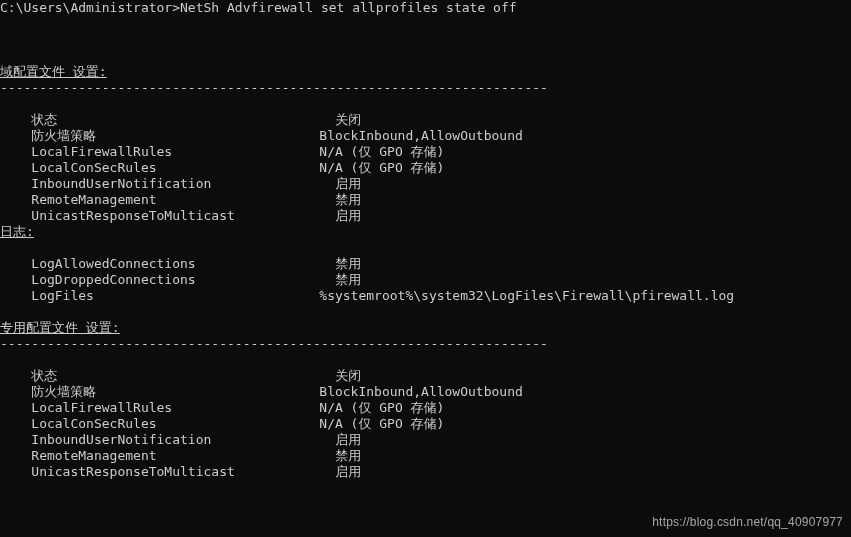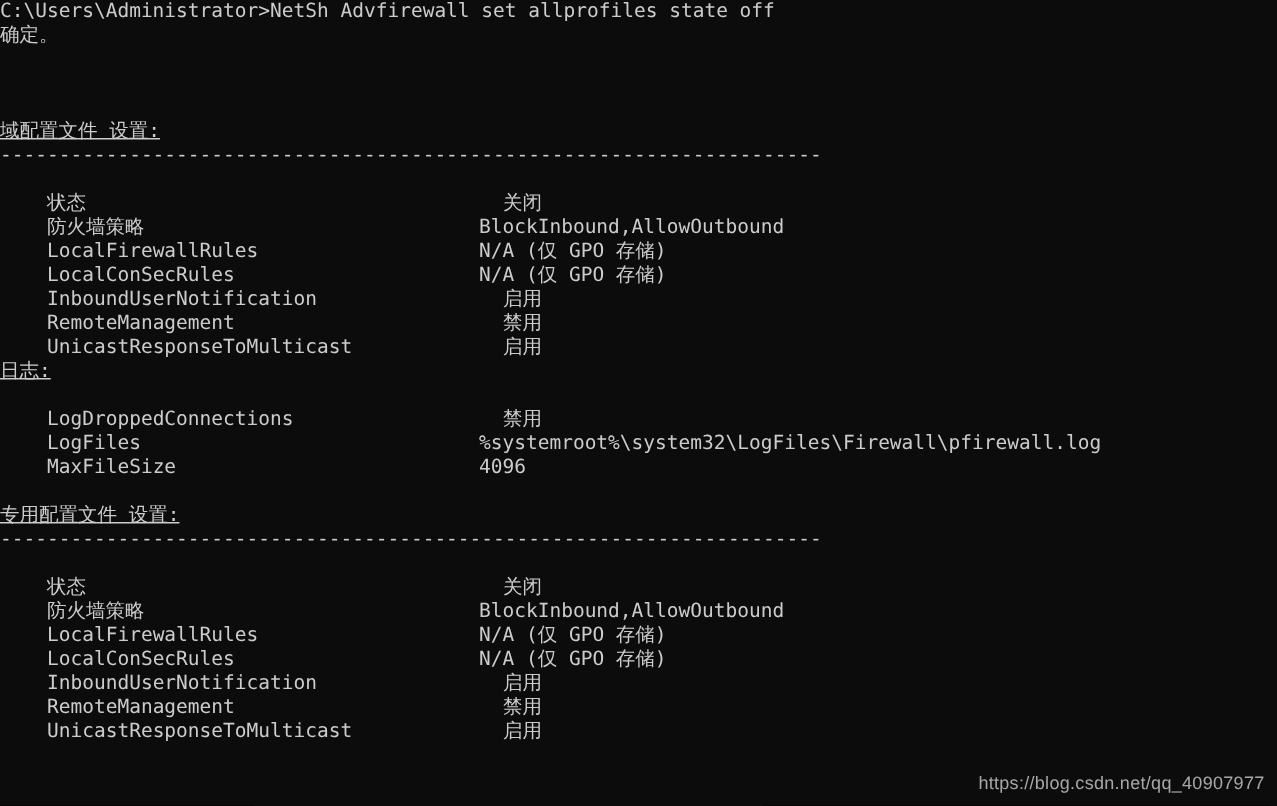--- a/index.html
+++ b/index.html
@@ -99,21 +99,20 @@
     white-space: nowrap;
     pointer-events: none;
   }
 </style>
 </head>
 <body>
 
 <div id="console">
 
   <div class="line">C:\Users\Administrator&gt;NetSh Advfirewall set allprofiles state off</div>
-  <div class="line">确定。</div>
   <div class="line blank">&nbsp;</div>
   <div class="line blank">&nbsp;</div>
 
   <div class="line blank">&nbsp;</div>
 
   <div class="section-title">域配置文件 设置:</div>
   <div class="rule">----------------------------------------------------------------------</div>
 
   <div class="row">
     <span class="k">状态</span><span class="v cjk">关闭</span>
@@ -134,27 +133,27 @@
     <span class="k">RemoteManagement</span><span class="v cjk">禁用</span>
   </div>
   <div class="row">
     <span class="k">UnicastResponseToMulticast</span><span class="v cjk">启用</span>
   </div>
 
   <div class="line blank">&nbsp;</div>
 
   <div class="section-title">日志:</div>
   <div class="row">
+    <span class="k">LogAllowedConnections</span><span class="v cjk">禁用</span>
+  </div>
+  <div class="row">
     <span class="k">LogDroppedConnections</span><span class="v cjk">禁用</span>
   </div>
   <div class="row">
     <span class="k">LogFiles</span><span class="v">%systemroot%\system32\LogFiles\Firewall\pfirewall.log</span>
-  </div>
-  <div class="row">
-    <span class="k">MaxFileSize</span><span class="v">4096</span>
   </div>
 
   <div class="line blank">&nbsp;</div>
   <div class="line blank">&nbsp;</div>
 
   <div class="section-title">专用配置文件 设置:</div>
   <div class="rule">----------------------------------------------------------------------</div>
 
   <div class="row">
     <span class="k">状态</span><span class="v cjk">关闭</span>

